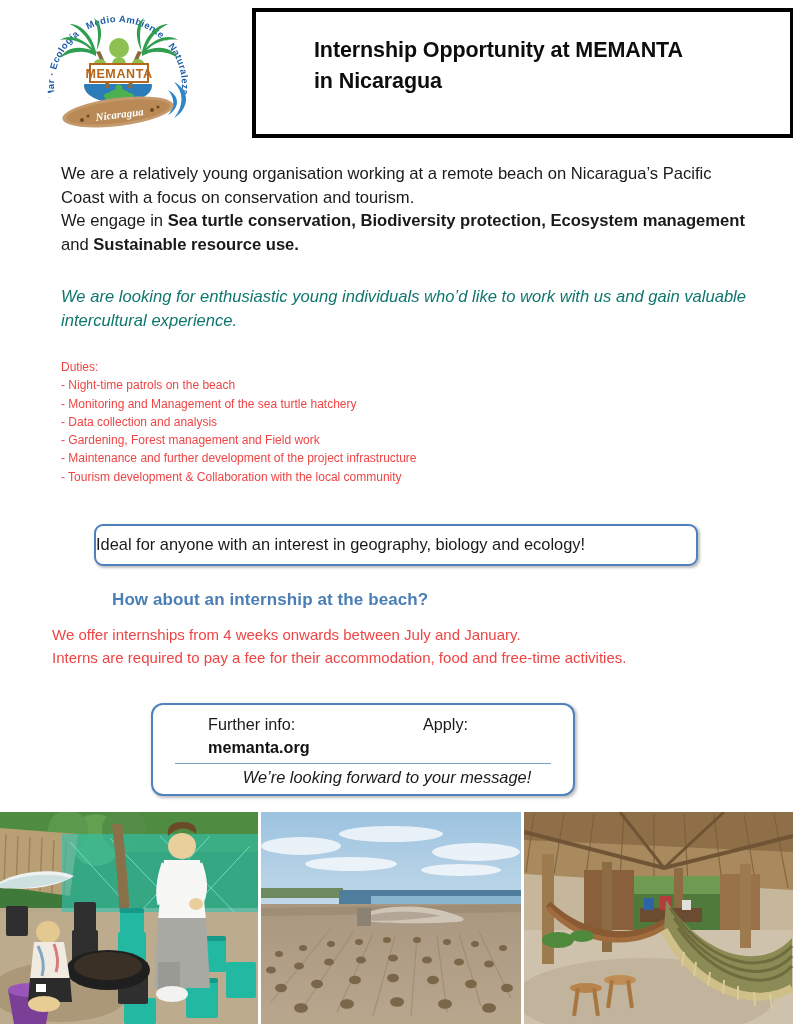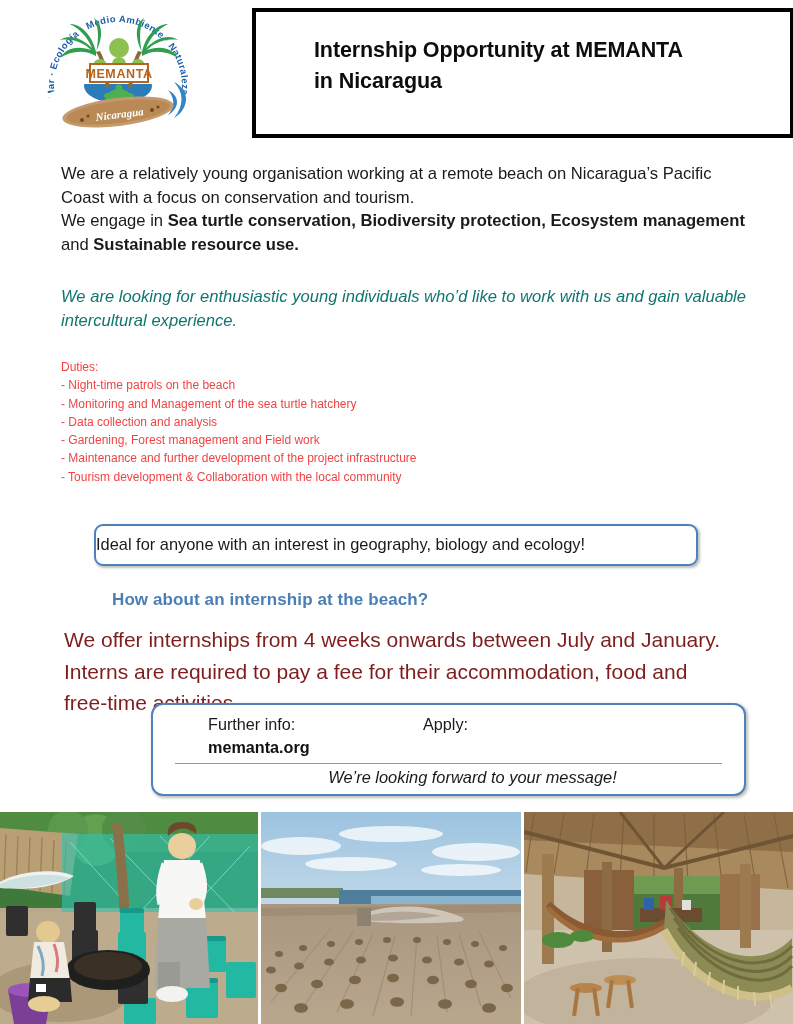--- a/index.html
+++ b/index.html
@@ -128,35 +128,35 @@
     top: 590px;
     font-size: 17px;
     font-weight: bold;
     color: #4A7EB5;
     letter-spacing: 0.1px;
     margin-left: 48px;
   }
 
   .offer {
     position: absolute;
-    left: 64px;
+    left: 52px;
     top: 624px;
     width: 660px;
-    font-size: 21px;
+    font-size: 15px;
     line-height: 1.51;
-    color: #7f1d1d;
+    color: #ef4444;
   }
   .offer p { margin: 0; }
 
   
   .contact-box {
     position: absolute;
     left: 151px;
     top: 703px;
-    width: 595px;
+    width: 424px;
     height: 93px;
     border: 2px solid #4F81BD;
     border-radius: 12px;
     background: #ffffff;
     box-sizing: border-box;
     box-shadow: 1.5px 1.5px 3px rgba(110,110,110,0.45);
   }
   .contact-cols {
     position: absolute;
     left: 0; top: 8px;

